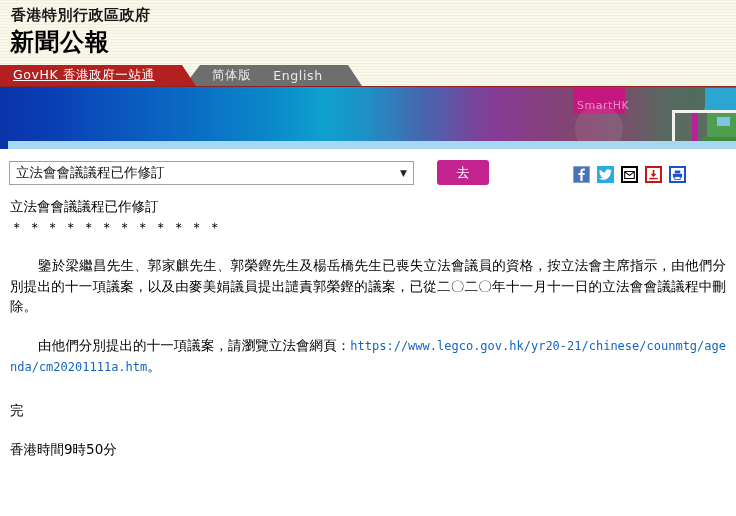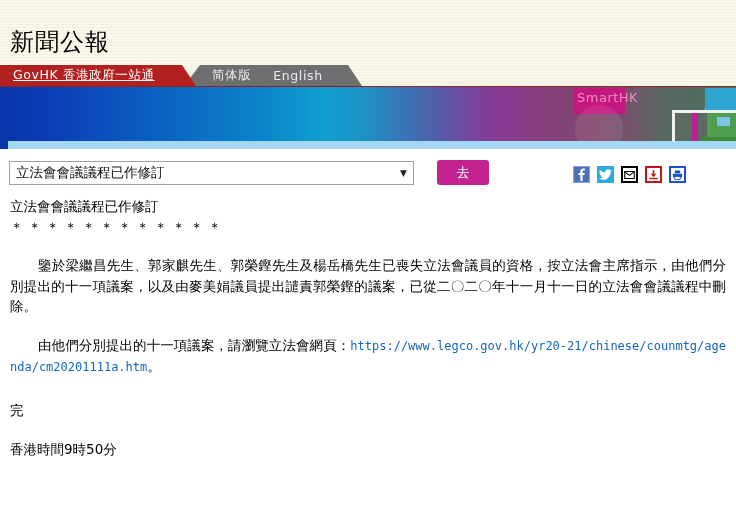--- a/index.html
+++ b/index.html
@@ -26,21 +26,21 @@
   }
   .site-org{
     position:absolute;left:11px;top:6px;
     font-family:"DejaVu Sans","Liberation Sans",sans-serif;
     font-size:15px;font-weight:bold;color:#1a1a1a;
     letter-spacing:0.5px;
   }
   .site-title{
     position:absolute;left:10px;top:26px;
     font-family:"DejaVu Sans","Liberation Sans",sans-serif;
-    font-size:24px;font-weight:normal;color:#000;
+    font-size:24px;font-weight:bold;color:#000;
     letter-spacing:1px;
   }
 
   
   .tabbar{position:absolute;left:0;top:65px;height:21px;width:100%;}
   .tab{
     position:absolute;top:0;height:21px;
     display:flex;align-items:center;
     font-size:12.5px;letter-spacing:.6px;
     white-space:nowrap;
@@ -82,21 +82,21 @@
     background:linear-gradient(to right,
       rgba(120,60,140,0) 0%,
       rgba(150,40,130,0.35) 20%,
       rgba(90,90,95,0.55) 45%,
       rgba(70,95,85,0.5) 70%,
       rgba(60,110,70,0.45) 100%);
   }
   .b-sq{position:absolute;}
   .b-magenta{left:573px;top:1px;width:52px;height:26px;background:#c4177f;}
   .b-magenta .wm{
-    font-size:13px;color:#e98ec2;padding:2px 0 0 4px;letter-spacing:.5px;
+    font-size:11px;color:#e98ec2;padding:11px 0 0 4px;letter-spacing:.5px;
   }
   .b-cyan1{left:705px;top:1px;width:70px;height:34px;background:#2aa8d8;opacity:.95;}
   .b-circle{
     left:575px;top:18px;width:48px;height:48px;border-radius:50%;
     background:rgba(255,255,255,0.09);
   }
   .b-star{
     position:absolute;left:660px;top:8px;width:90px;height:56px;
     background:
       radial-gradient(ellipse 42px 2px at 50% 50%, rgba(255,255,255,.95) 0%, rgba(255,255,255,0) 70%),
@@ -199,20 +199,21 @@
     word-break:break-all;
     cursor:pointer;
   }
   .content .end{margin-top:22px;}
   .content .stamp{margin-top:20px;line-height:19px;}
 </style>
 </head>
 <body>
 
 <div class="header">
+  <div class="site-org">香港特別行政區政府</div>
   <div class="site-title">新聞公報</div>
 
   <div class="tabbar">
     <div class="tab tab-others">
       <span>简体版</span>
       <span>English</span>
     </div>
     <div class="tab tab-govhk">
       <span class="lbl">GovHK 香港政府一站通</span>
     </div>

